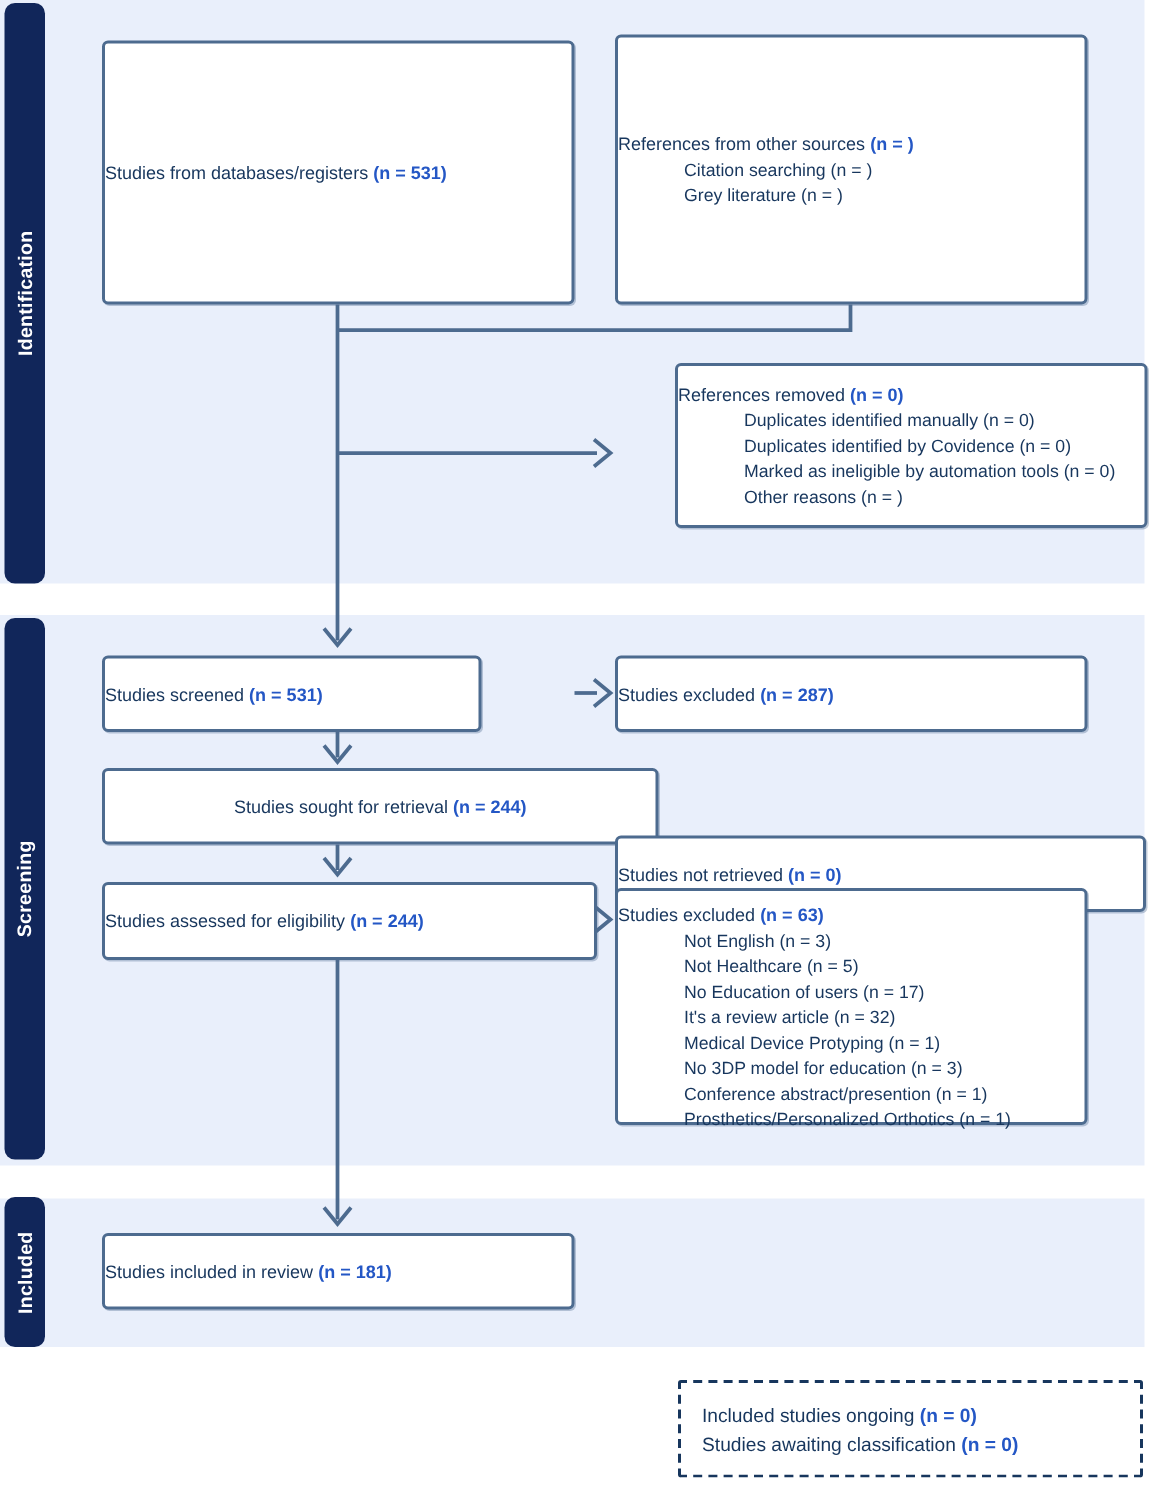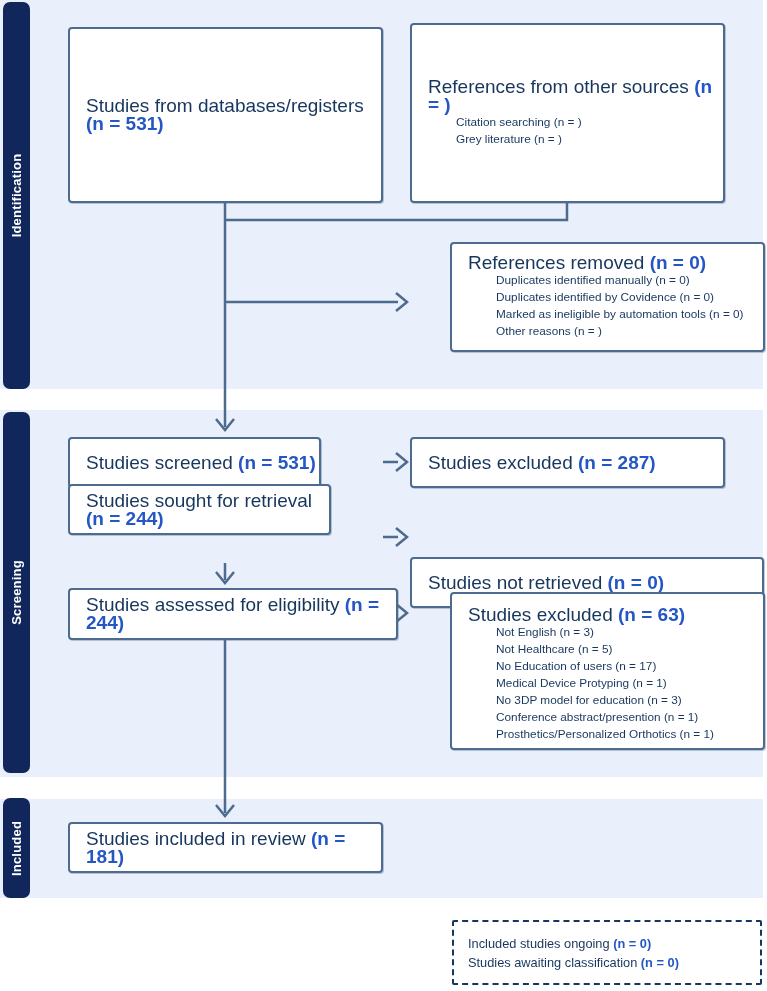--- a/index.html
+++ b/index.html
@@ -21,30 +21,30 @@
   .bar-included{top:798px;height:100px;}
   .side-bar .rot{
     transform:rotate(-90deg);white-space:nowrap;color:#ffffff;
     font-size:13px;font-weight:bold;letter-spacing:.2px;
   }
   .box{
     position:absolute;background:#ffffff;border:2px solid #4d6b8f;border-radius:4px;
     box-sizing:border-box;display:flex;flex-direction:column;justify-content:center;
     box-shadow:1px 1px 0 rgba(77,107,143,.35);
   }
-  .box.top-align{justify-content:center;padding-top:7px;margin-left:40px;}
-  .line{padding-left:16px;font-size:19px;line-height:18px;}
+  .box.top-align{justify-content:flex-start;padding-top:7px;}
+  .line{font-size:12px;line-height:18px;}
   .sub{padding-left:44px;font-size:11.8px;line-height:17px;}
   .n{font-weight:bold;color:#2457c5;}
   .box-db{left:68px;top:27px;width:315px;height:176px;}
   .box-other{left:410px;top:23px;width:315px;height:180px;}
   .box-removed{left:410px;top:242px;width:315px;height:110px;margin-left:40px;}
   .box-screened{left:68px;top:437px;width:253px;height:51px;}
   .box-excluded287{left:410px;top:437px;width:315px;height:51px;}
-  .box-sought{left:68px;top:484px;width:263px;height:51px;}
+  .box-sought{left:68px;top:512px;width:371px;height:51px;align-items:center;}
   .box-notretrieved{left:410px;top:532px;width:354px;height:51px;margin-top:25px;}
   .box-assessed{left:68px;top:588px;width:330px;height:52px;}
   .box-excluded63{left:410px;top:592px;width:315px;height:158px;}
   .box-review{left:68px;top:822px;width:315px;height:51px;}
   .box-dashed{
     position:absolute;left:452px;top:920px;width:310px;height:65px;background:#ffffff;
     border:2px dashed #17365d;border-radius:2px;box-sizing:border-box;
     display:flex;flex-direction:column;justify-content:center;
   }
   .box-dashed .line{padding-left:14px;font-size:12.8px;line-height:19px;}
@@ -163,20 +163,21 @@
   </div>
 
   <div class="box box-excluded63 top-align">
     <div class="line">
       <span>Studies excluded</span>
       <span class="n">(n = 63)</span>
     </div>
     <div class="sub">Not English (n = 3)</div>
     <div class="sub">Not Healthcare (n = 5)</div>
     <div class="sub">No Education of users (n = 17)</div>
+    <div class="sub">It's a review article (n = 32)</div>
     <div class="sub">Medical Device Protyping (n = 1)</div>
     <div class="sub">No 3DP model for education (n = 3)</div>
     <div class="sub">Conference abstract/presention (n = 1)</div>
     <div class="sub">Prosthetics/Personalized Orthotics (n = 1)</div>
   </div>
 
   <div class="box box-review">
     <div class="line">
       <span>Studies included in review</span>
       <span class="n">(n = 181)</span>

